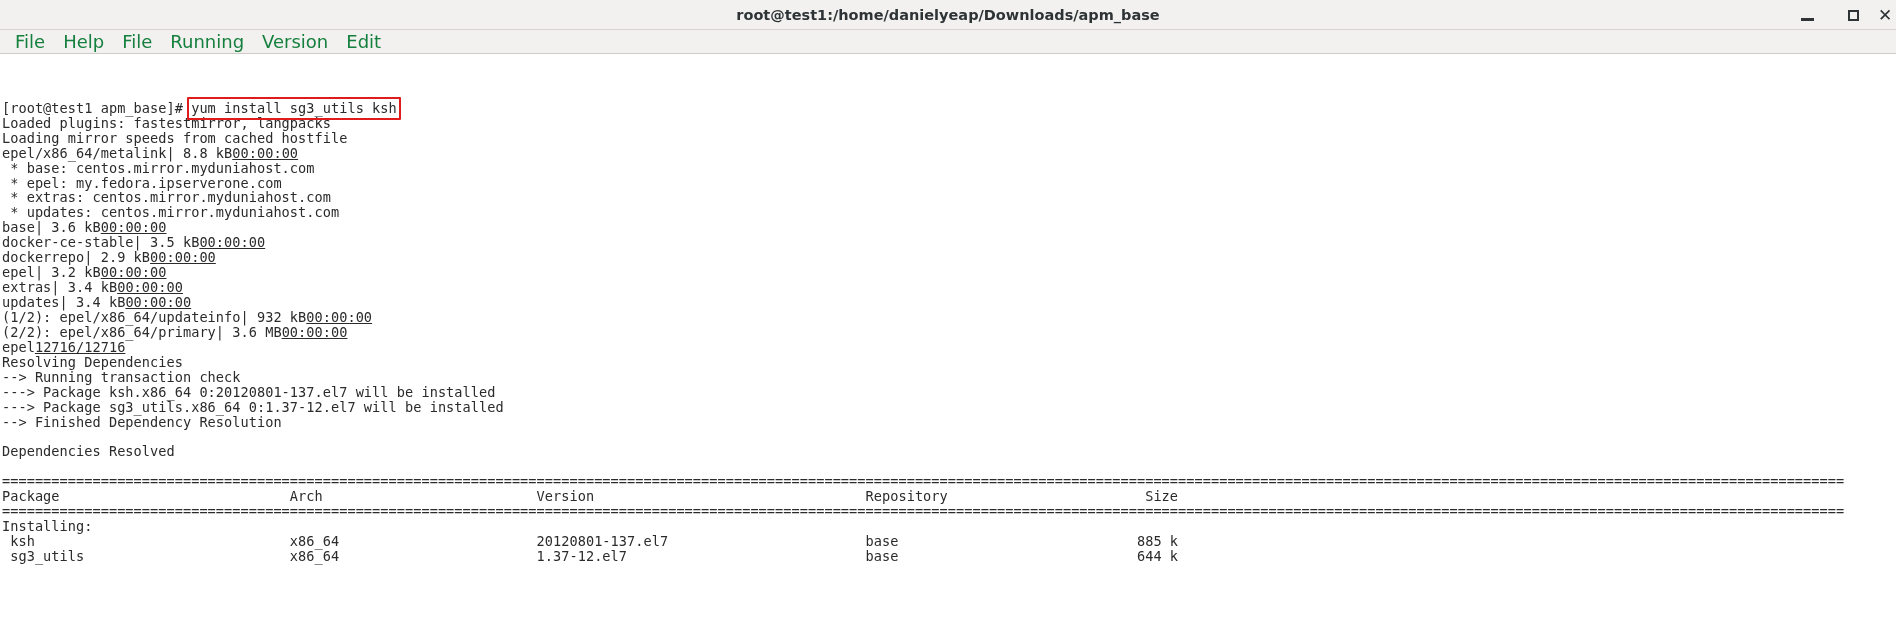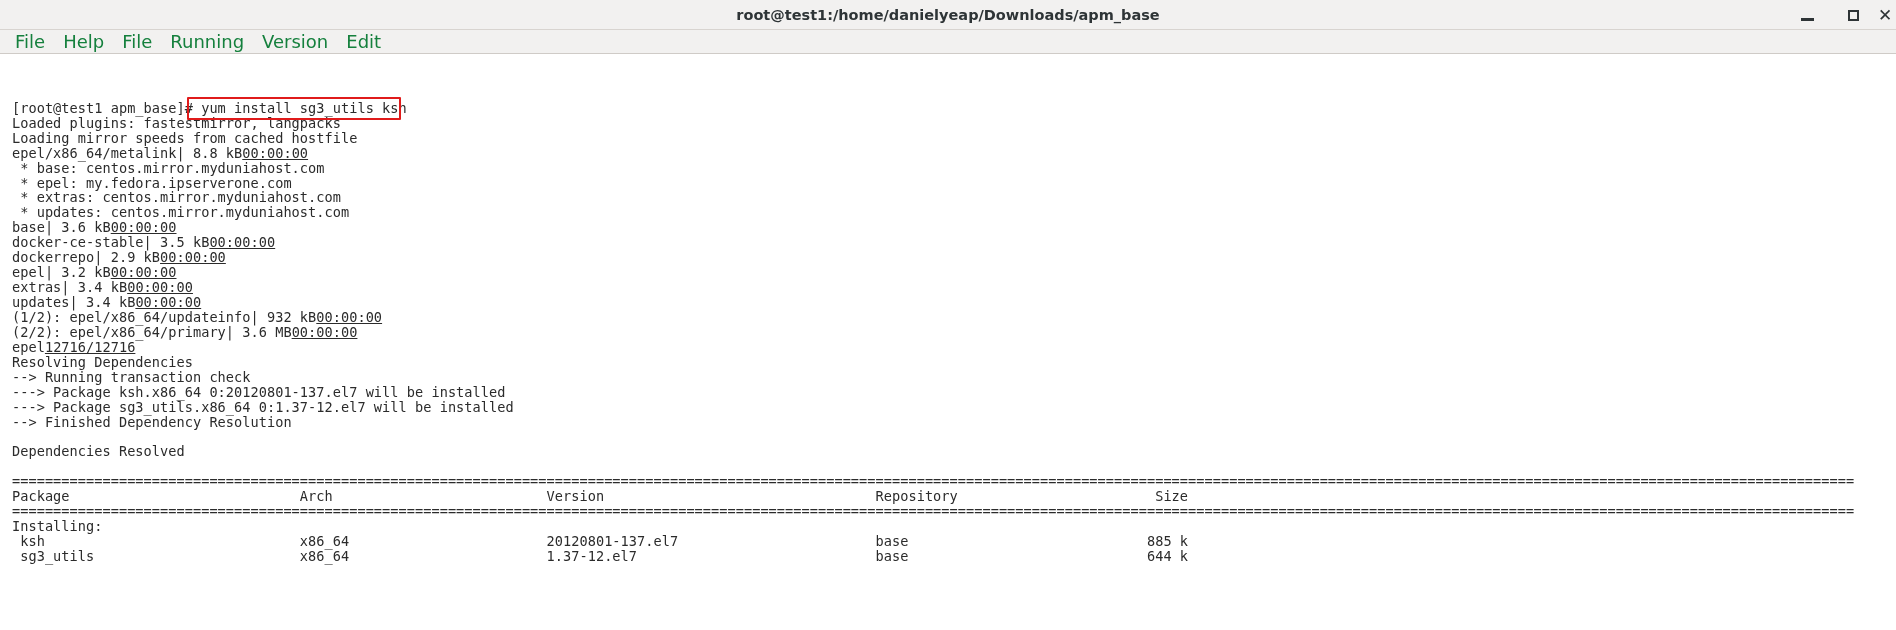--- a/index.html
+++ b/index.html
@@ -113,21 +113,21 @@
   }
 
   
   .terminal {
     flex: 1;
     background: #ffffff;
     color: #2b2b2b;
     font-family: "DejaVu Sans Mono", "Liberation Mono", monospace;
     font-size: 13.6px;
     line-height: 14.95px;
-    padding: 2px 0 0 12px;
+    padding: 2px 0 0 2px;
     box-sizing: border-box;
     overflow: hidden;
     position: relative;
     white-space: pre;
     letter-spacing: 0.04px;
   }
   .rowwrap {
     position: relative;
     height: 14.95px;
   }

